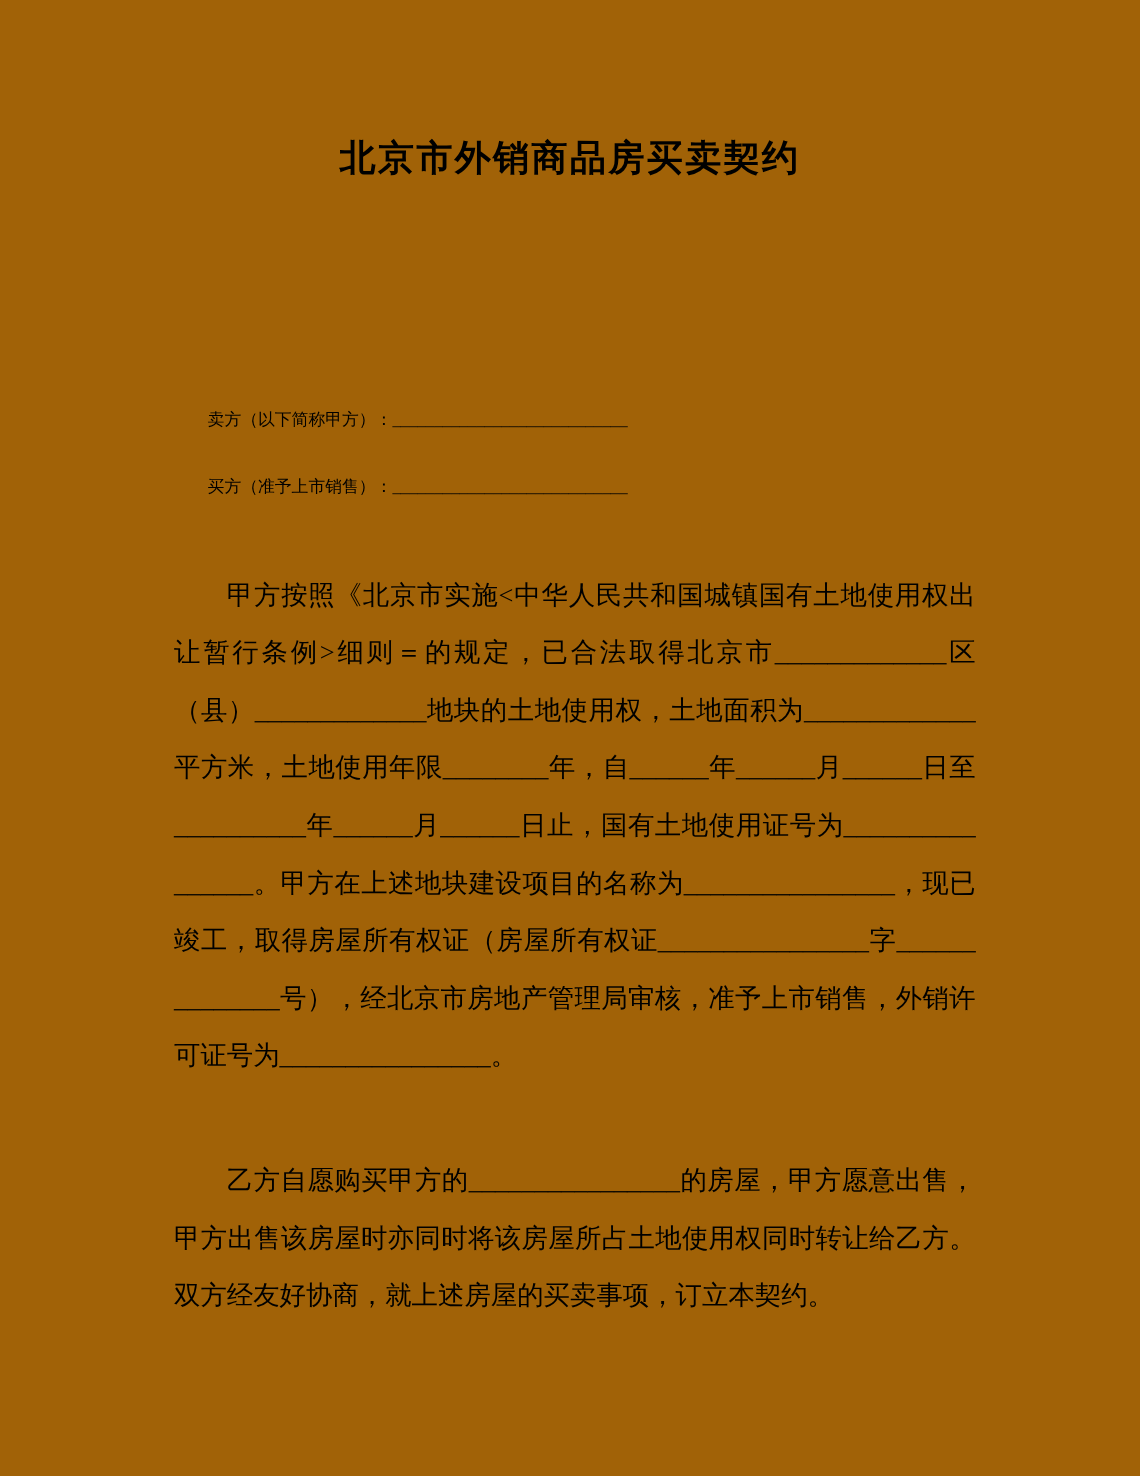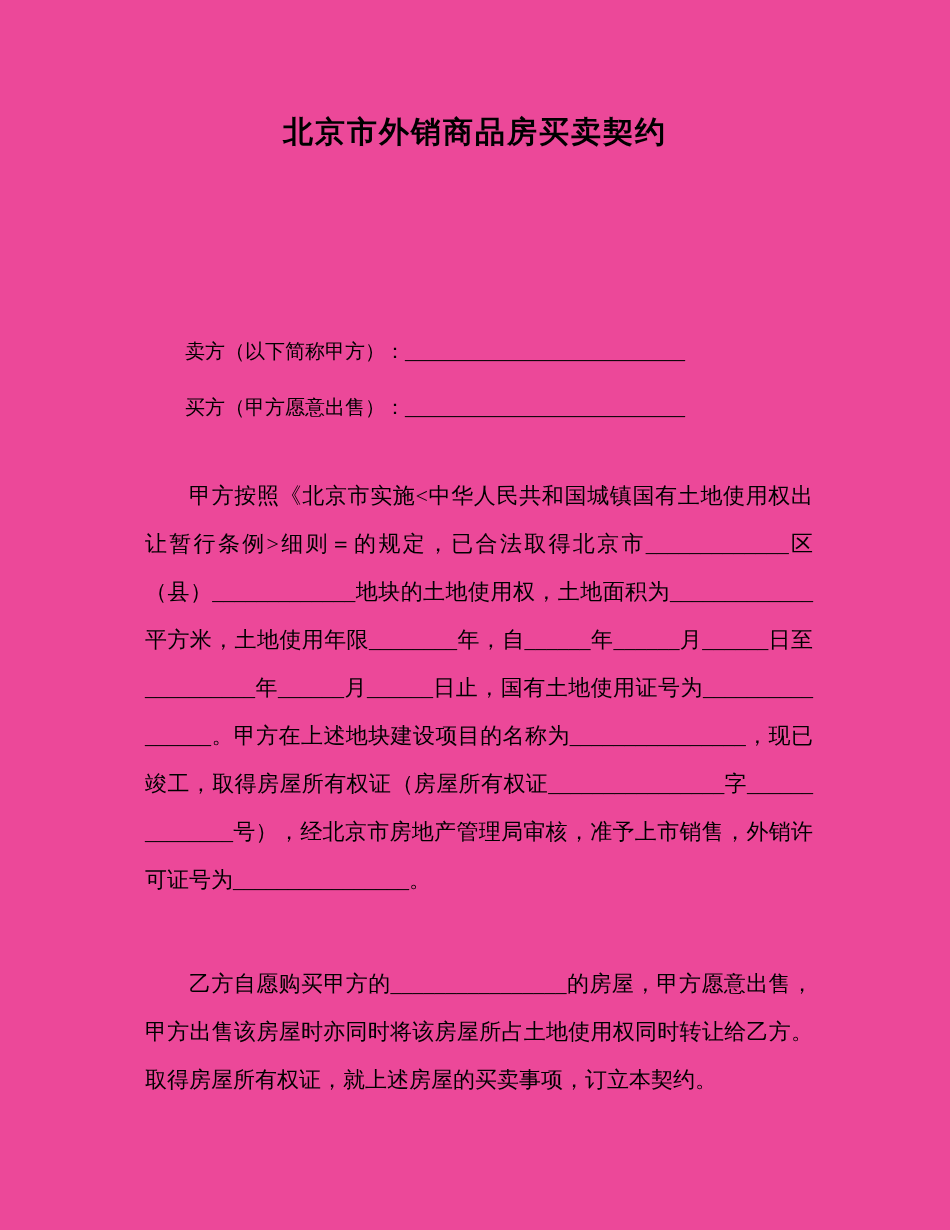--- a/index.html
+++ b/index.html
@@ -5,41 +5,41 @@
   html, body {
     margin: 0;
     padding: 0;
     background: #ffffff;
   }
   .page {
     position: relative;
     width: 950px;
     height: 1230px;
     margin: 0 auto;
-    background: #ec4899;
+    background: #a16207;
     color: #000000;
     font-family: "Liberation Serif", "DejaVu Serif", serif;
     overflow: hidden;
   }
   .doc-title {
     margin: 0;
     padding-top: 112px;
     text-align: center;
     font-family: "Liberation Sans", "DejaVu Sans", sans-serif;
     font-weight: bold;
     font-size: 30px;
     letter-spacing: 2px;
     color: #000000;
   }
   .parties {
     margin: 185px 0 0 145px;
   }
   .party-line {
     margin: 0 0 30px 0;
-    font-size: 20px;
+    font-size: 14px;
     line-height: 26px;
     text-indent: 2em;
     white-space: nowrap;
   }
   .para {
     width: 668px;
     margin: 0 0 0 145px;
     font-size: 22px;
     line-height: 48px;
     text-align: justify;
@@ -55,20 +55,20 @@
 </style>
 </head>
 <body>
 
 <div class="page">
 
   <h1 class="doc-title">北京市外销商品房买卖契约</h1>
 
   <div class="parties">
     <p class="party-line">卖方（以下简称甲方）：____________________________</p>
-    <p class="party-line">买方（甲方愿意出售）：____________________________</p>
+    <p class="party-line">买方（准予上市销售）：____________________________</p>
   </div>
 
   <p class="para first">甲方按照《北京市实施&lt;中华人民共和国城镇国有土地使用权出让暂行条例&gt;细则＝的规定，已合法取得北京市_____________区（县）_____________地块的土地使用权，土地面积为_____________平方米，土地使用年限________年，自______年______月______日至__________年______月______日止，国有土地使用证号为________________。甲方在上述地块建设项目的名称为________________，现已竣工，取得房屋所有权证（房屋所有权证________________字______________号），经北京市房地产管理局审核，准予上市销售，外销许可证号为________________。</p>
 
-  <p class="para second">乙方自愿购买甲方的________________的房屋，甲方愿意出售，甲方出售该房屋时亦同时将该房屋所占土地使用权同时转让给乙方。取得房屋所有权证，就上述房屋的买卖事项，订立本契约。</p>
+  <p class="para second">乙方自愿购买甲方的________________的房屋，甲方愿意出售，甲方出售该房屋时亦同时将该房屋所占土地使用权同时转让给乙方。双方经友好协商，就上述房屋的买卖事项，订立本契约。</p>
 
 </div>
 
 </body></html>

